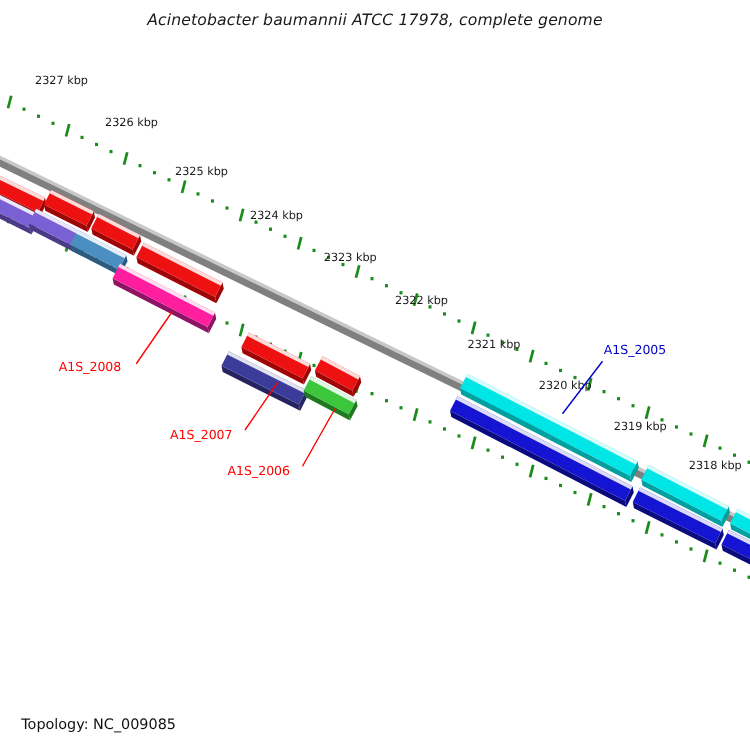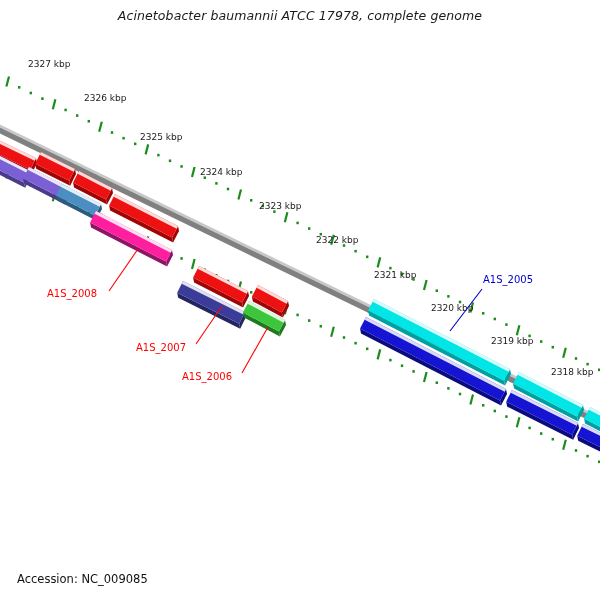--- a/index.html
+++ b/index.html
@@ -346,16 +346,16 @@
           </g>
           <g>
             <line x1="482" y1="289" x2="450" y2="331" stroke="#0000cc" stroke-width="1.1"></line>
             <text x="483" y="283" class="feat-label" fill="#0000cc">A1S_2005</text>
           </g>
         </g>
     </g>
   </svg>
 
   <div id="footer">
-    <div class="foot-text" id="accession-text">Accession: NC_009085</div>
+    <div class="foot-text" id="accession-text">Topology: NC_009085</div>
   </div>
 
 </div>
 
 </body></html>

